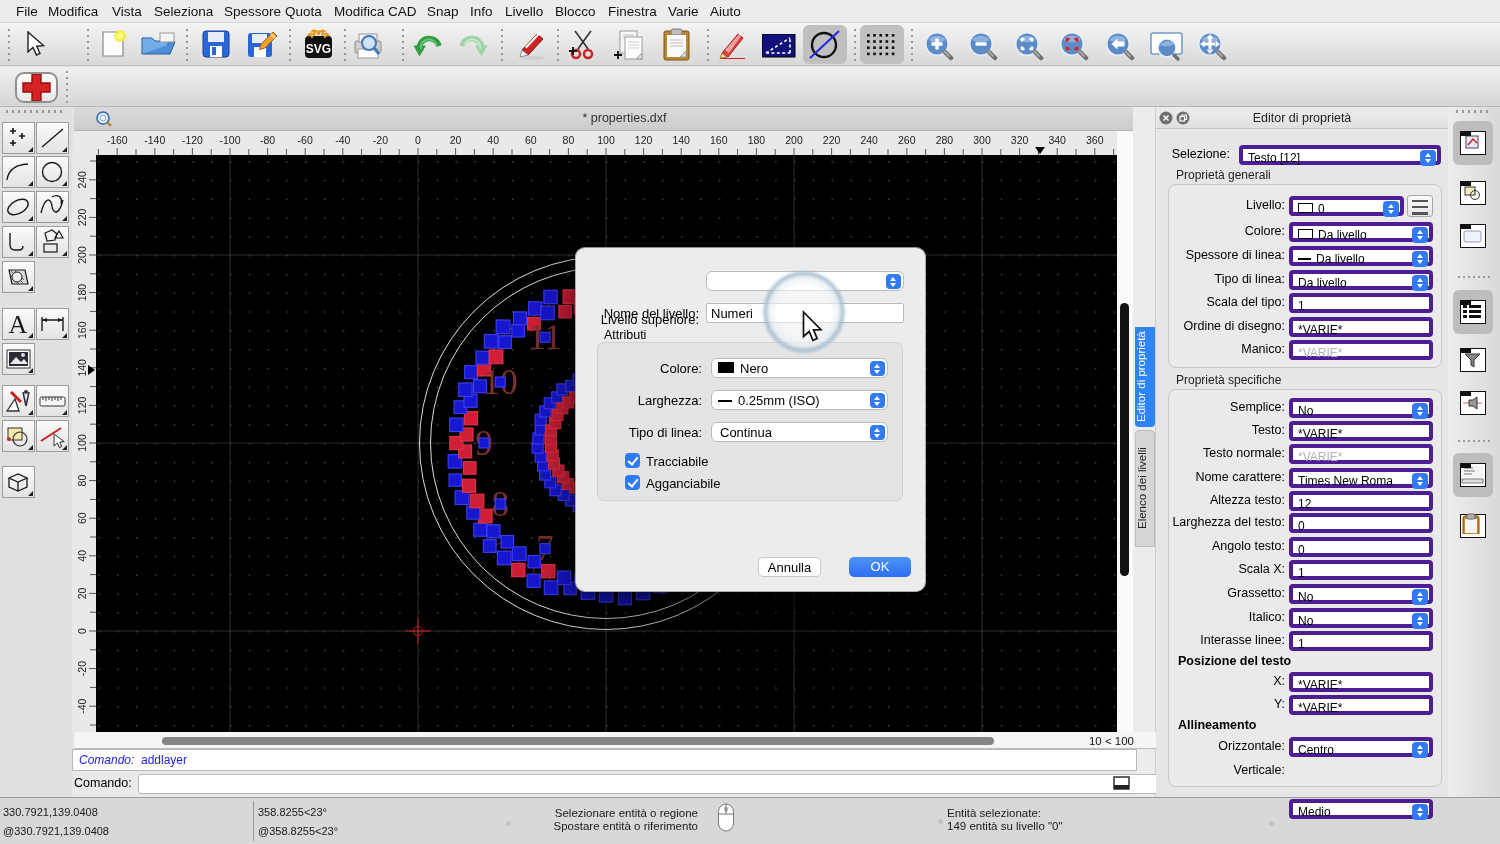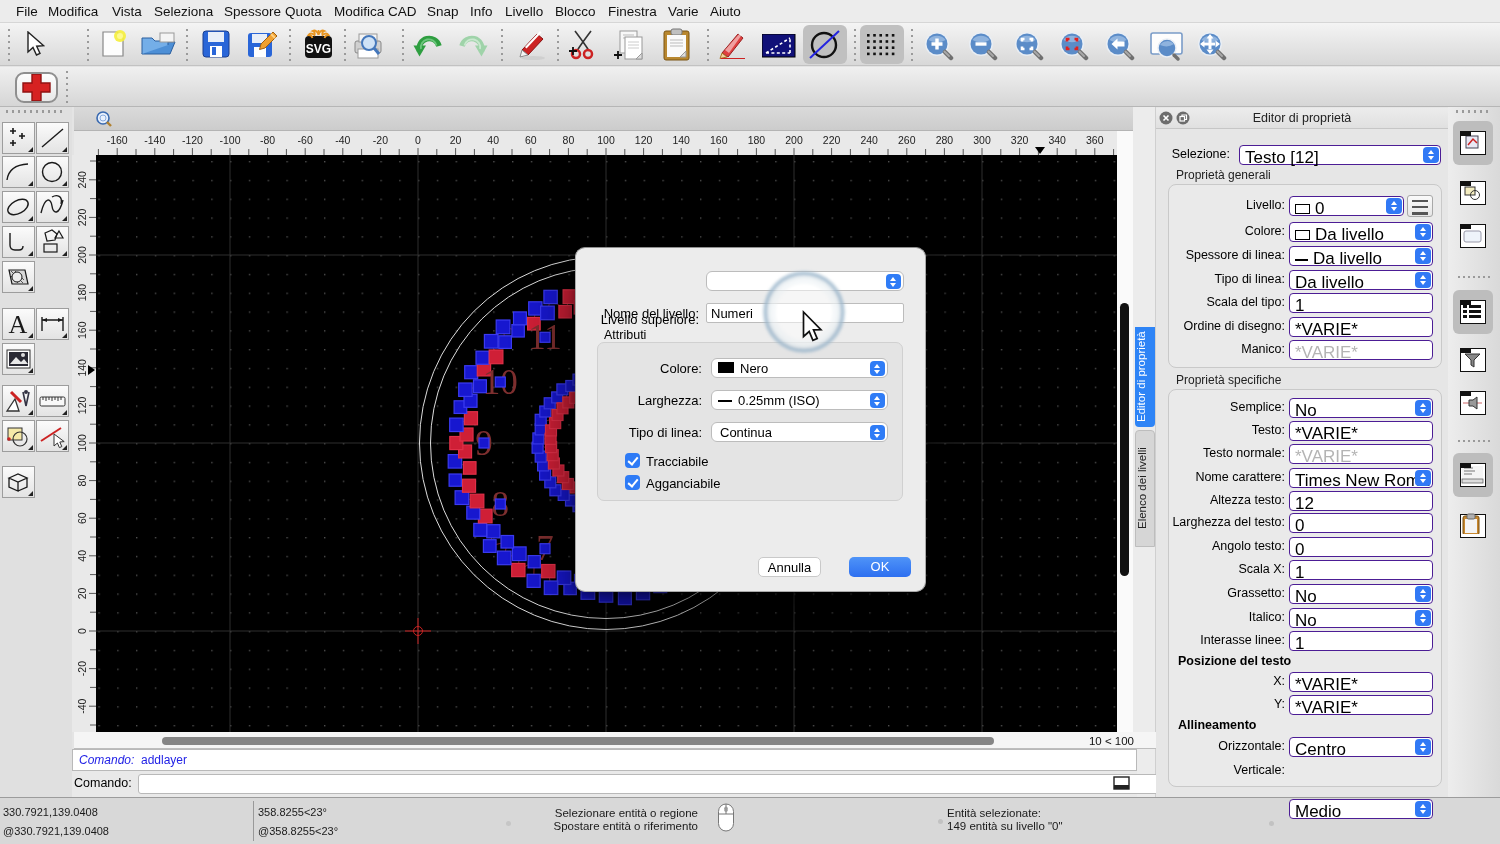--- a/index.html
+++ b/index.html
@@ -44,21 +44,21 @@
 #cmdrow .lab { position:absolute; left:2px; top:5px; font-size:12.5px; color:#000; }
 #cmdrow .inp { position:absolute; left:66px; top:3px; width:1044px; height:20px; background:#fff; border:1px solid #b9b9b9; border-radius:3px; }
 
 #status { left:0; top:797px; width:1500px; height:47px; background:#d8d8d8; border-top:1px solid #9c9c9c; font-size:11px; color:#1a1a1a; }
 
 #panel { left:1156px; top:107px; width:292px; height:690px; background:#e6e6e6; }
 #phead { position:absolute; left:0; top:1px; width:292px; height:21px; background:linear-gradient(#ececec,#e0e0e0); border-bottom:1px solid #c6c6c6; }
 #phead .t { position:absolute; left:0; right:0; top:3px; text-align:center; font-size:12.5px; color:#222; }
 .grp { position:absolute; left:12px; width:274px; background:#eaeaea; border:1px solid #c9c9c9; border-radius:8px; }
 .rlab { position:absolute; font-size:12.5px; color:#000; text-align:right; top:3px; }
-.ctl { position:absolute; background:#fff; border:1px solid #4c1d95; border-radius:4px; height:20px; font-size:17px; color:#000; padding:2px 0 0 5px; }
+.ctl { position:absolute; background:#fff; border:4px solid #4c1d95; border-radius:4px; height:20px; font-size:12px; color:#000; padding:2px 0 0 5px; }
 .ctl.dis { color:#b4b4b4; }
 .spin { position:absolute; right:1px; top:1px; width:16px; height:16px; border-radius:4px; background:#3179f5; }
 .spin:before { content:""; position:absolute; left:4.5px; top:3px; width:0; height:0; border:3.5px solid transparent; border-bottom:4px solid #fff; border-top:none; }
 .spin:after { content:""; position:absolute; left:4.5px; bottom:3px; width:0; height:0; border:3.5px solid transparent; border-top:4px solid #fff; border-bottom:none; }
 .ghead { position:absolute; font-size:12px; color:#222; }
 
 #rtools { left:1448px; top:107px; width:52px; height:690px; background:linear-gradient(90deg,#ededed,#d9d9d9); }
 .rpress { position:absolute; left:5px; width:40px; height:44px; background:#bdbdbd; border-radius:6px; }
 .winicon { position:absolute; left:12px; width:26px; height:24px; background:#fff; border:1.5px solid #111; }
 .winicon .bar { position:absolute; left:0; top:0; width:10px; height:4px; background:#111; }
@@ -415,20 +415,21 @@
     </div>
     <div class="pbtn" style="left:2px; top:359px">
       <svg width="31" height="30">
         <path d="M6 11 l9 -4 9 4 -9 4 z M6 11 v9 l9 4 v-9 M24 11 v9 l-9 4" fill="none" stroke="#1a1a1a" stroke-width="1.3"></path>
       </svg>
       <div class="corner"></div>
     </div>
   </div>
 
 <div id="mdititle" class="abs">
+    <div class="t">* properties.dxf</div>
 <svg width="16" height="16" style="position:absolute;left:22px;top:4px">
       <circle cx="7" cy="7" r="6" fill="#e8f0fc" stroke="#3a6ab0" stroke-width="1.6"></circle>
       <circle cx="7" cy="7" r="3" fill="none" stroke="#88aadd" stroke-width="1"></circle>
       <line x1="11" y1="11" x2="15" y2="15" stroke="#b08030" stroke-width="2.4"></line>
     </svg>
 </div>
 <div id="hruler" class="abs"><svg id="hrulersvg" width="1059" height="24">
       <line x1="24.4" y1="18" x2="24.4" y2="24" stroke="#555" stroke-width="1"></line>
       <line x1="43.2" y1="17" x2="43.2" y2="24" stroke="#555" stroke-width="1"></line>
       <text x="43.2" y="13" font-size="10.5" fill="#222" text-anchor="middle" font-family="Liberation Sans, sans-serif">-160</text>

